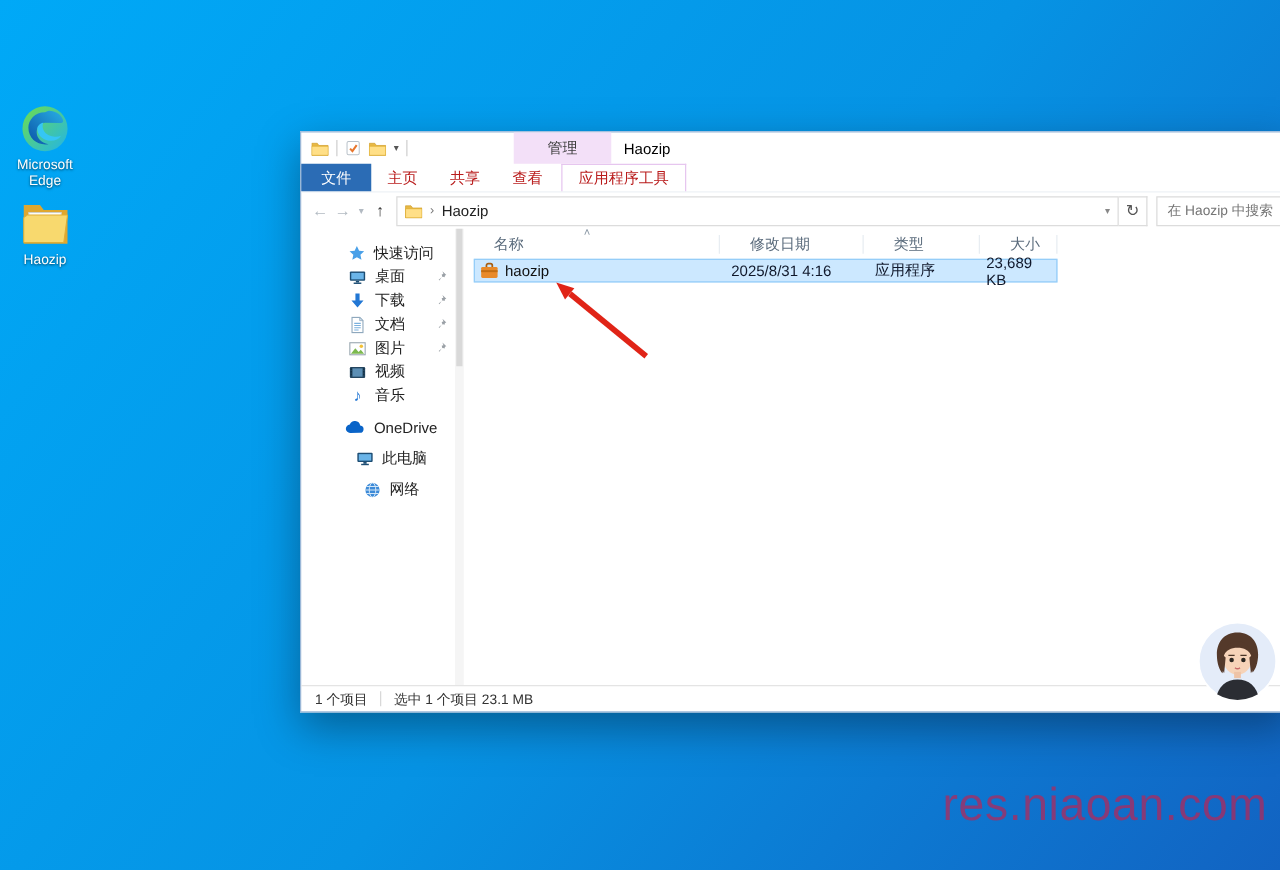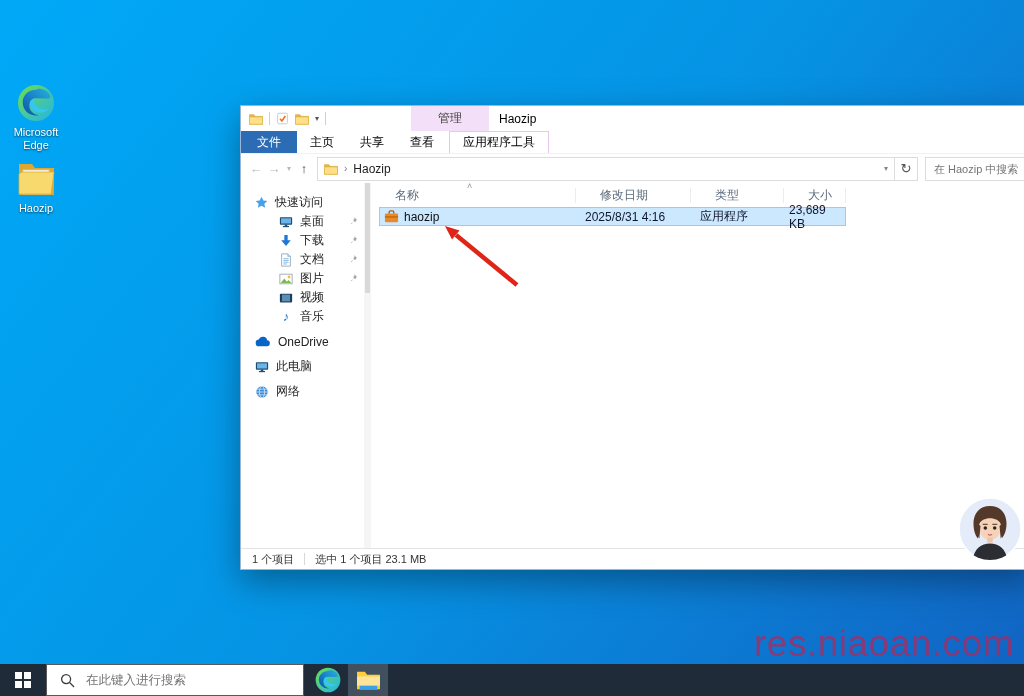--- a/index.html
+++ b/index.html
@@ -18,21 +18,21 @@
           font-size:12px;color:#222;display:flex;flex-direction:column;}
   .titlebar{position:relative;height:25px;flex:0 0 25px;display:flex;align-items:center;}
   .qat{display:flex;align-items:center;gap:6px;padding-left:8px;}
   .qat .sep{width:1px;height:13px;background:#cfcfcf;}
   .qat .dd{font-size:8px;color:#555;line-height:8px;}
   .ctx-group{position:absolute;left:170px;top:0;width:78px;height:25px;background:#f3e0f8;
              display:flex;align-items:center;justify-content:center;color:#3e3e3e;}
   .wtitle{position:absolute;left:258px;top:0;height:25px;display:flex;align-items:center;color:#000;}
 
   .tabs{flex:0 0 22px;display:flex;align-items:stretch;border-bottom:1px solid #eef2f6;}
-  .tab{padding:0 13px;display:flex;align-items:center;color:#000000;}
+  .tab{padding:0 13px;display:flex;align-items:center;color:#b91c1c;}
   .tab.file{background:#2b6cb5;color:#fff;padding:0 16px;}
   .tab.ctx{border:1px solid #e6c6ef;border-bottom:none;margin-left:2px;}
 
   .addr-row{flex:0 0 29px;display:flex;align-items:center;padding-left:6px;}
   .nav-a{width:18px;text-align:center;color:#b2bac2;font-size:13px;}
   .nav-a.small{width:12px;font-size:8px;}
   .nav-a.up{color:#3c3c3c;}
   .crumb{flex:1;height:22px;border:1px solid #dcdcdc;background:#fff;display:flex;
          align-items:center;gap:6px;padding:0 6px;margin-left:4px;}
   .crumb .chev{color:#777;font-size:10px;}
@@ -40,21 +40,21 @@
   .refresh{width:22px;height:22px;display:flex;align-items:center;justify-content:center;
            color:#555;font-size:13px;border:1px solid #dcdcdc;border-left:none;}
   .searchbox{width:92px;height:22px;border:1px solid #dcdcdc;margin-left:7px;display:flex;
              align-items:center;padding:0 6px;}
   .searchbox input{border:none;outline:none;width:100%;font-size:11px;color:#14532d;
                    font-family:Liberation Sans, sans-serif;background:transparent;}
 
   .wbody{flex:1;display:flex;min-height:0;}
   .sidebar{width:130px;position:relative;padding-top:10px;flex:0 0 130px;}
   .snav{height:19px;display:flex;align-items:center;gap:7px;padding-left:38px;position:relative;}
-  .snav.root{padding-left:14px;}
+  .snav.root{padding-left:14px;justify-content:center;}
   .snav .lbl{white-space:nowrap;}
   .snav .pin{position:absolute;right:13px;top:4px;}
   .sgap{margin-top:6px;}
   .music-glyph{color:#2277d4;font-size:13px;width:14px;text-align:center;}
   .sscroll{position:absolute;right:0;top:0;width:7px;height:100%;background:#f5f5f5;}
   .sscroll i{position:absolute;top:0;left:1px;width:5px;height:110px;background:#d9d9d9;}
 
   .filepane{flex:1;position:relative;}
   .cols{display:flex;height:24px;align-items:center;color:#5a6b7c;position:relative;}
   .col{border-right:1px solid #e8edf2;height:15px;display:flex;align-items:center;padding-left:24px;box-sizing:border-box;}
@@ -392,40 +392,14 @@
         <path d="M24.7 27.3h5M34.3 27.3h5" stroke="#4a3526" stroke-width="1" fill="none"></path>
         <path d="M30 37.2q2 1.7 4 0" stroke="#c86a6a" stroke-width="1.2" fill="none"></path>
         <rect x="29.3" y="40.5" width="5.4" height="5" fill="#eec3a6"></rect>
         <path d="M14.5 64c1.2-12 8.5-17.5 17.5-17.5S48.3 52 49.5 64z" fill="#2b2d33"></path>
       </g>
     </svg>
   </div>
 
   <div class="watermark">res.niaoan.com</div>
 
-  <div class="taskbar">
-    <div class="tb-start">
-      <div class="winlogo">
-          <span></span>
-          <span></span>
-          <span></span>
-          <span></span>
-        </div>
-    </div>
-    <div class="tb-search">
-      <svg width="15" height="15">
-          <use href="#sym-mag"></use>
-        </svg>
-      <input value="" placeholder="在此键入进行搜索" style="">
-    </div>
-    <div class="tb-btn" style="margin-left:4px">
-      <svg width="26" height="26">
-          <use href="#sym-edge"></use>
-        </svg>
-    </div>
-    <div class="tb-btn active">
-      <svg width="25" height="21">
-          <use href="#sym-explorer"></use>
-        </svg>
-    </div>
-  </div>
 
 </div>
 
 </body></html>

